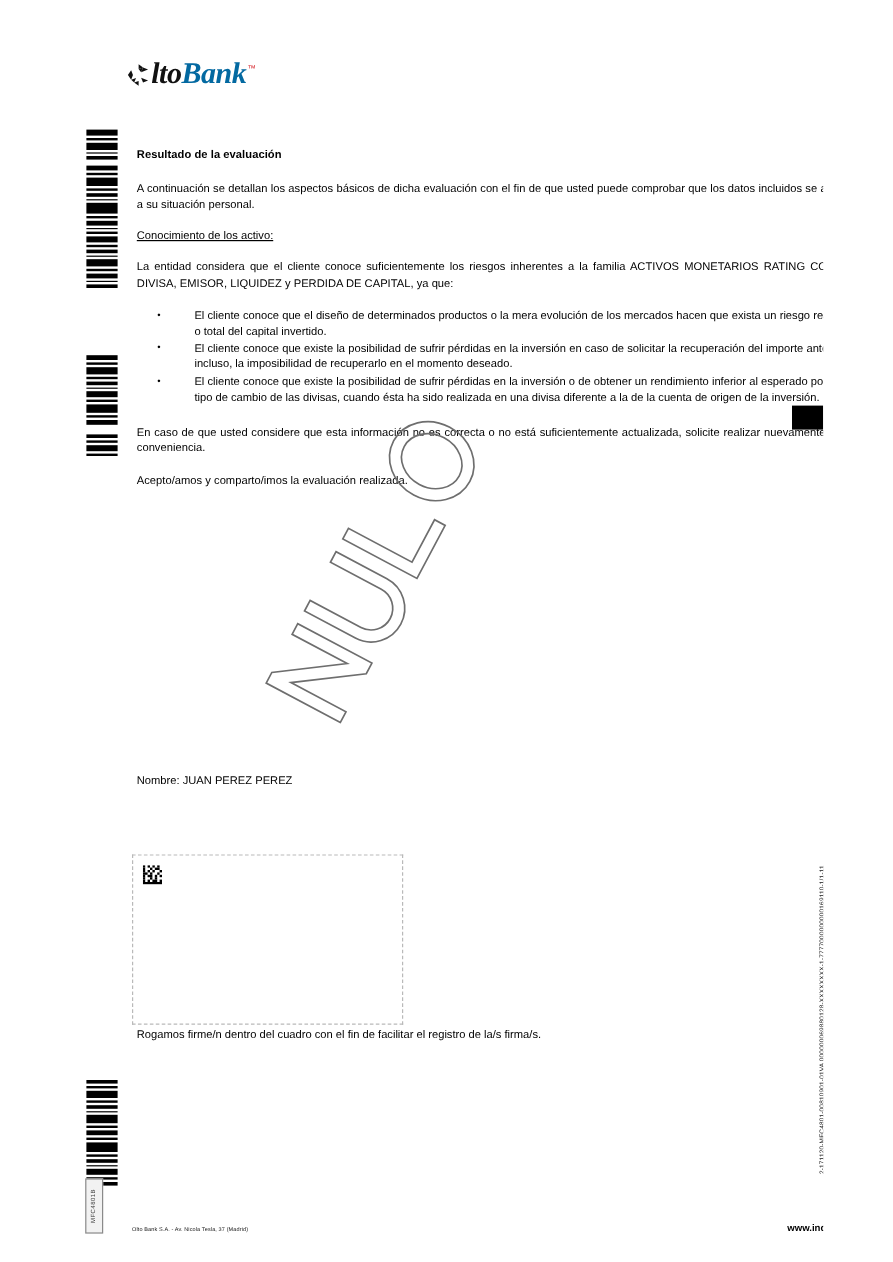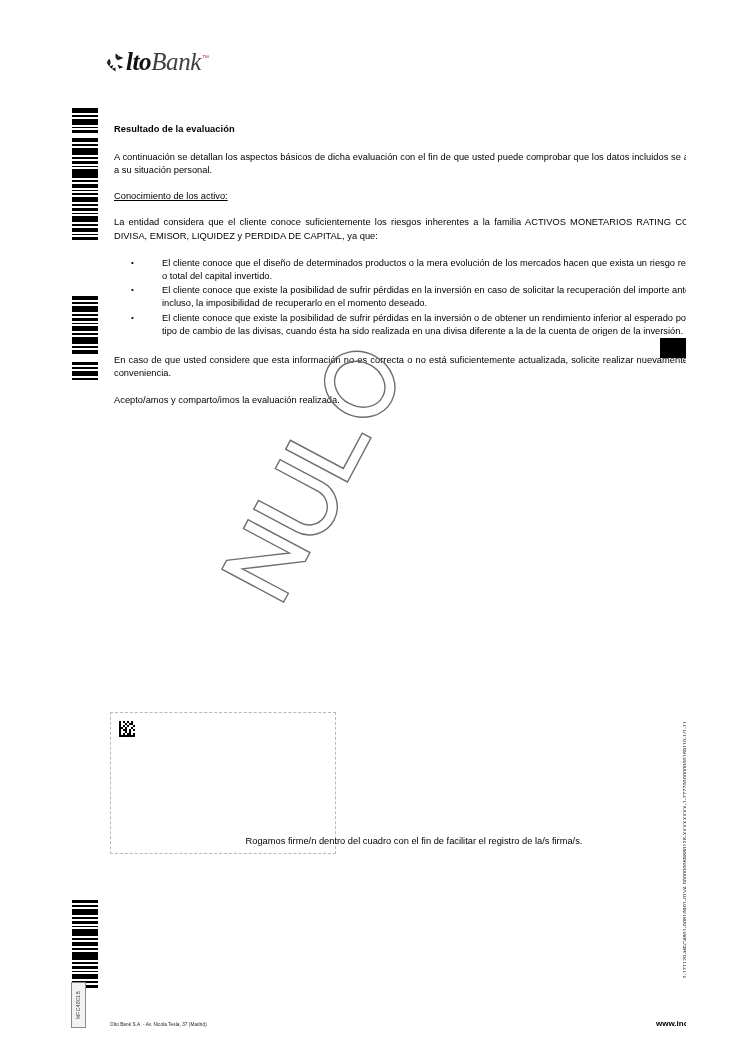--- a/index.html
+++ b/index.html
@@ -44,24 +44,24 @@
     font-family: "Liberation Serif", serif;
     font-style: italic;
     font-weight: 700;
     font-size: 25px;
     letter-spacing: -0.4px;
     color: #111111;
   }
   .logo-bank {
     font-family: "Liberation Serif", serif;
     font-style: italic;
-    font-weight: 400;
+    font-weight: 700;
     font-size: 25px;
     letter-spacing: -0.4px;
-    color: #404040;
+    color: #0369a1;
   }
   .logo-tm {
     font-family: "Liberation Sans", sans-serif;
     font-size: 7px;
     color: #d6232a;
     position: relative;
     top: -10px;
     margin-left: 1px;
   }
 
@@ -141,23 +141,22 @@
   .dm-code {
     position: absolute;
     left: 8px;
     top: 8px;
     width: 16px;
     height: 16px;
   }
   .after-box {
     position: absolute;
     left: 56px;
-    top: 832px;
+    top: 853px;
     width: 600px;
-    text-align: center;
   }
   .after-box p {
     font-size: 9.3px;
     margin: 0 0 22px 0;
   }
 
   
   .watermark {
     position: absolute;
     left: 212px;
@@ -303,20 +302,21 @@
 
         <path d="M146 -30 L156 -30 L156 30 L196 30 L196 40 L146 40 Z"></path>
 
         <ellipse cx="238" cy="5" rx="32" ry="36"></ellipse>
         <ellipse cx="238" cy="5" rx="22" ry="26"></ellipse>
       </g>
     </svg>
   </div>
 
   <div class="sign-block">
+    <p class="sign-line">Nombre: JUAN PEREZ PEREZ</p>
   </div>
 
   <div class="sign-box">
     <span class="dm-code">
       <svg width="16" height="16" viewBox="0 0 16 16" aria-hidden="true">
         <rect x="0" y="0" width="16" height="16" fill="#fff"></rect>
         <g fill="#000">
           <rect x="0" y="0" width="2" height="2"></rect>
             <rect x="4" y="0" width="2" height="2"></rect>
           <rect x="8" y="0" width="2" height="2"></rect>

